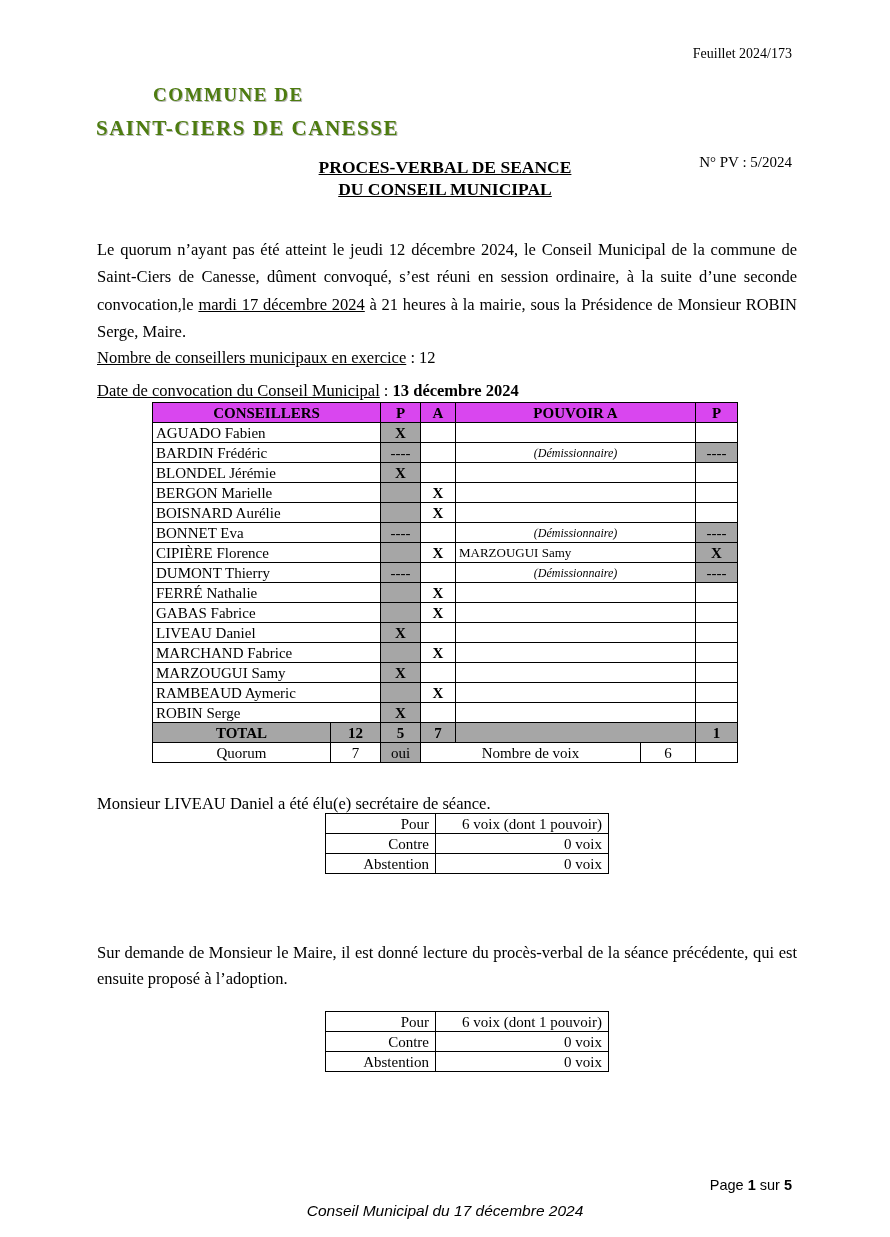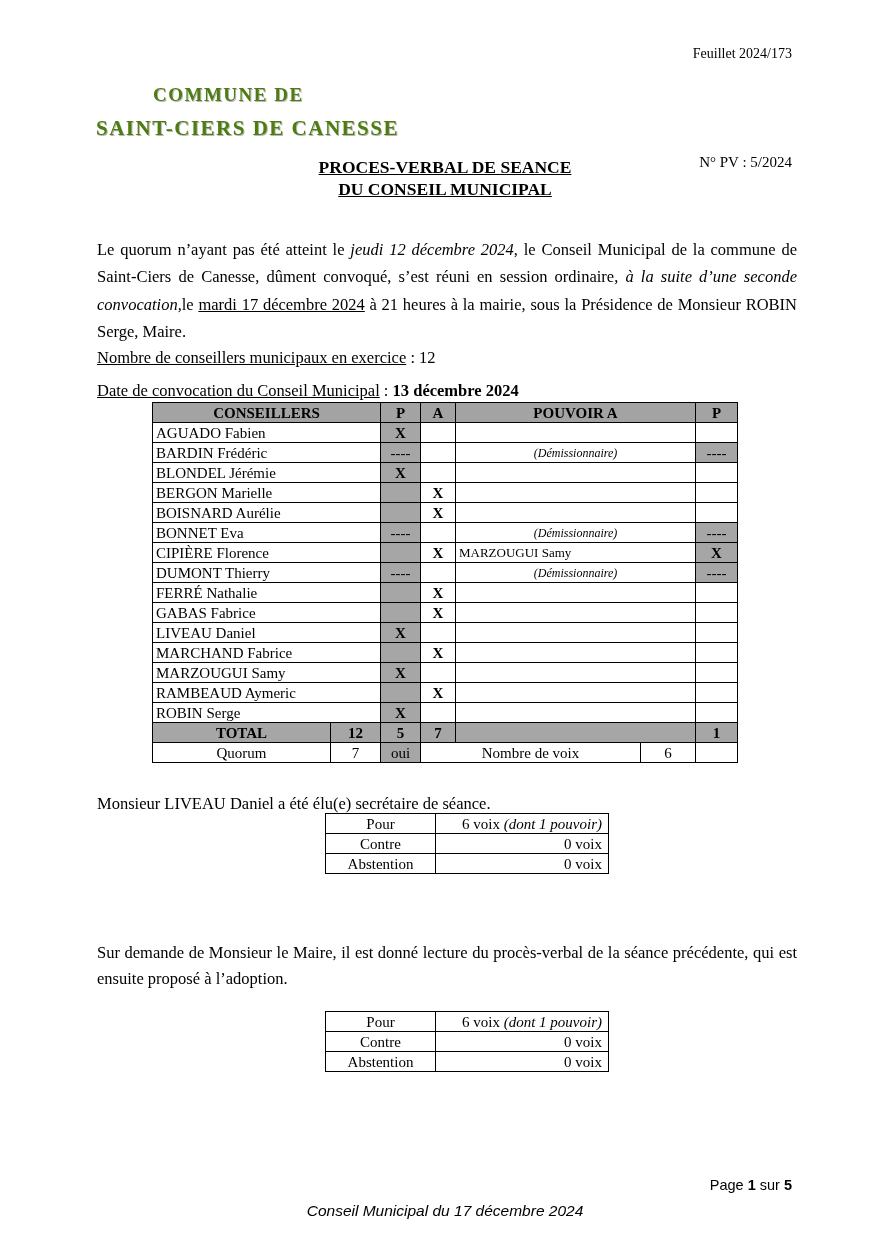--- a/index.html
+++ b/index.html
@@ -1,57 +1,57 @@
 <!DOCTYPE html>
 <html><head>
 <meta charset="utf-8">
 <style>
   html,body{margin:0;padding:0;background:#ffffff;}
   .page{
     position:relative;width:890px;height:1237px;margin:0 auto;background:#ffffff;
     font-family:"Liberation Serif",serif;color:#000;overflow:hidden;
   }
   .abs{position:absolute;}
-  .italic{font-style:italic;}
+  .italic{}
   .underline{text-decoration:underline;}
   .bold{font-weight:bold;}
 
   .feuillet{top:46px;right:98px;font-size:14px;}
   .commune{top:84px;left:96px;font-weight:bold;letter-spacing:1.5px;color:#4d7c0f;text-shadow:1px 1px 0 #b8b8b8;}
   .commune-l1{font-size:19px;margin-left:57px;}
   .commune-l2{font-size:21px;margin-top:10px;}
   .pv-num{top:154px;right:98px;font-size:15px;}
   .doc-title{top:156px;left:0;width:100%;text-align:center;font-size:17.5px;font-weight:bold;line-height:22px;}
   .doc-title div{text-decoration:underline;}
 
   .intro{top:219px;left:97px;width:700px;font-size:16.5px;line-height:27.5px;text-align:justify;}
   .line-conseillers{top:331px;left:97px;font-size:16.5px;}
   .line-convocation{top:364px;left:97px;font-size:16.5px;}
 
   .tablewrap{top:402px;left:152px;}
   table{border-collapse:collapse;}
   .main-table{table-layout:fixed;width:585px;font-size:15px;}
   .main-table th,.main-table td{border:1px solid #000;height:19px;line-height:16px;padding:0 3px;overflow:hidden;white-space:nowrap;}
-  .main-table th{background:#a3a3a3;text-align:center;font-size:15px;}
+  .main-table th{background:#d946ef;text-align:center;font-size:15px;}
   .gray{background:#a6a6a6;}
   .cell-name{text-align:left;padding-left:5px;}
   .cell-mark{text-align:center;}
   .cell-pouvoir{text-align:left;font-size:13px;padding-left:4px;}
   .cell-demission{text-align:center;font-style:italic;font-size:12px;}
   .total-row td{font-weight:bold;text-align:center;}
   .quorum-row td{text-align:center;}
 
   .secretary{top:777px;left:97px;font-size:16.5px;}
   .para2{top:923px;left:97px;width:700px;font-size:16.5px;line-height:26px;text-align:justify;}
 
   .vote1{top:813px;left:325px;}
   .vote2{top:1011px;left:325px;}
   .vote-table{font-size:15px;table-layout:fixed;width:283px;}
   .vote-table td{border:1px solid #000;height:19px;line-height:16px;padding:0 6px;white-space:nowrap;overflow:hidden;}
-  .vote-label{text-align:center;}
+  .vote-label{text-align:right;}
   .vote-value{text-align:right;}
 
   .page-num{top:1177px;right:98px;font-family:"Liberation Sans",sans-serif;font-size:14.5px;}
   .session-footer{top:1202px;left:0;width:100%;text-align:center;font-family:"Liberation Sans",sans-serif;font-size:15.5px;font-style:italic;}
 </style>
 </head>
 <body>
 
 <div class="page">
 

